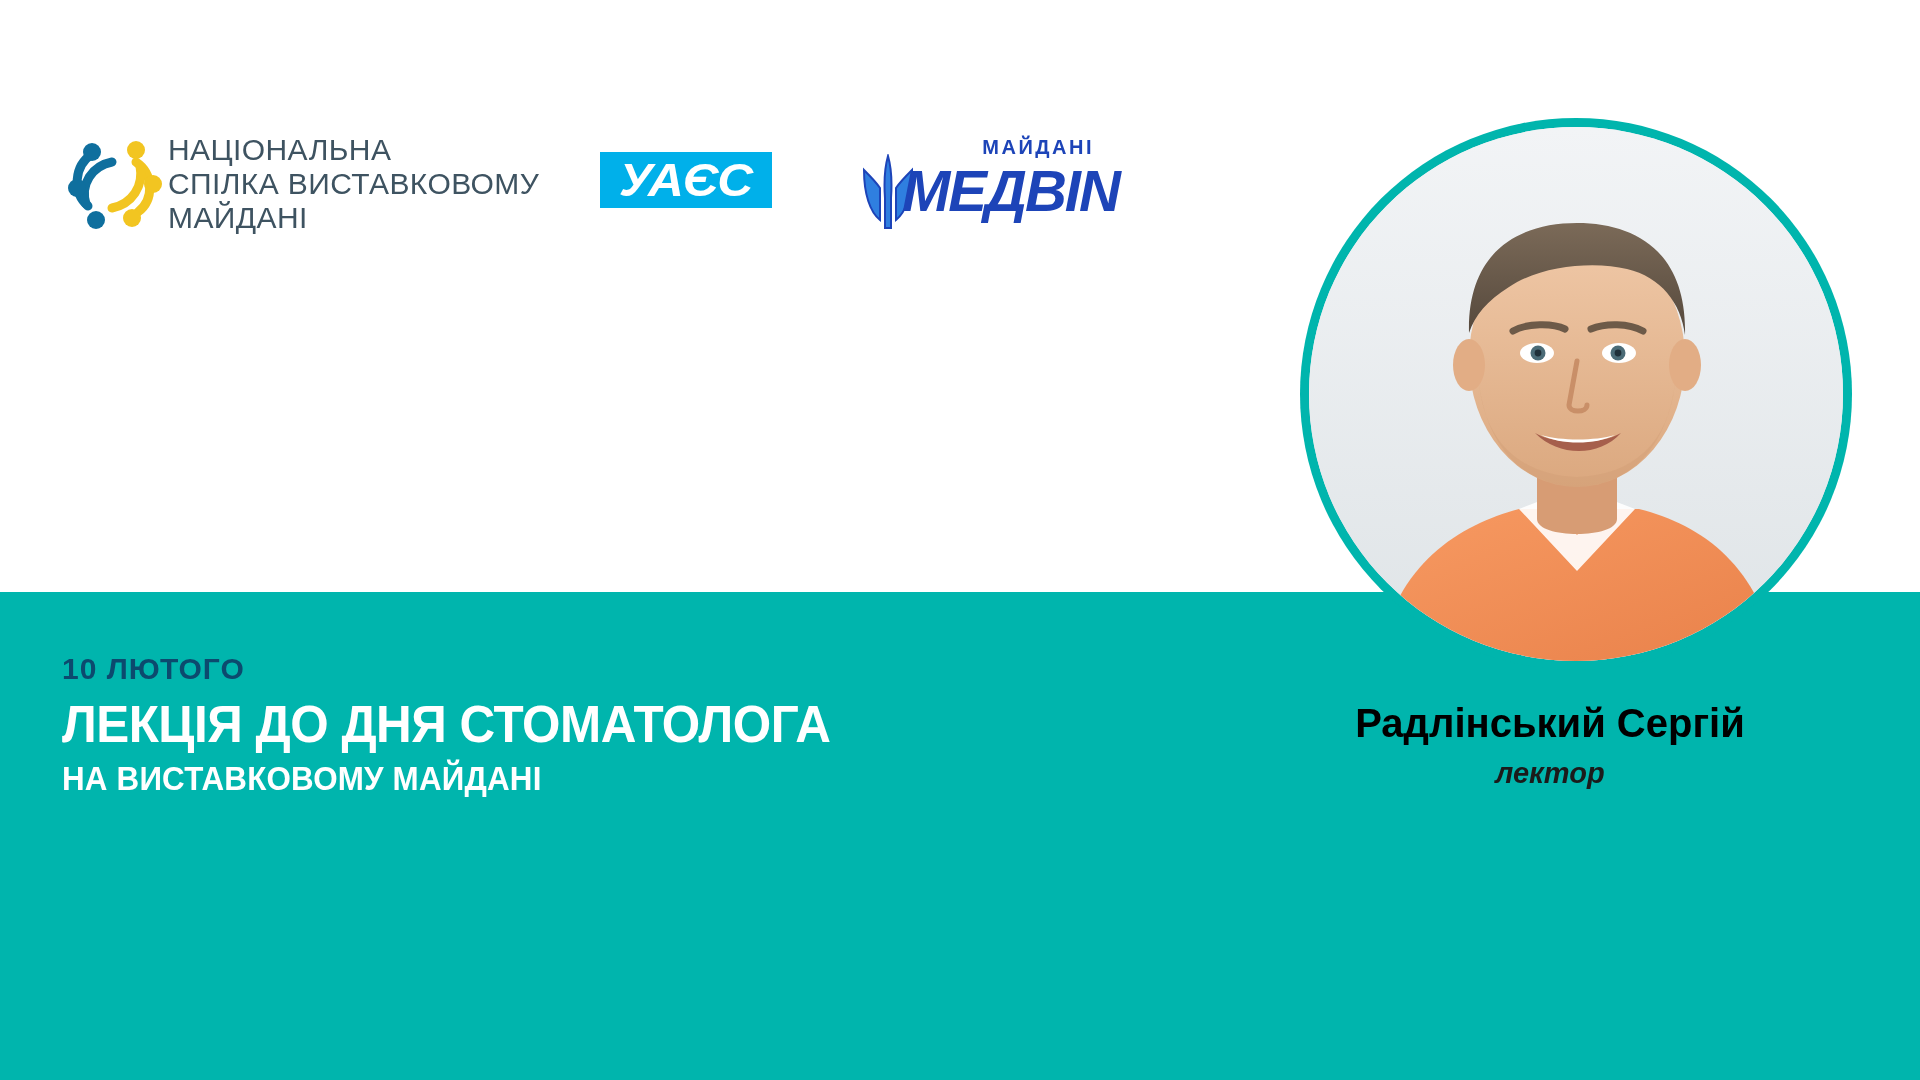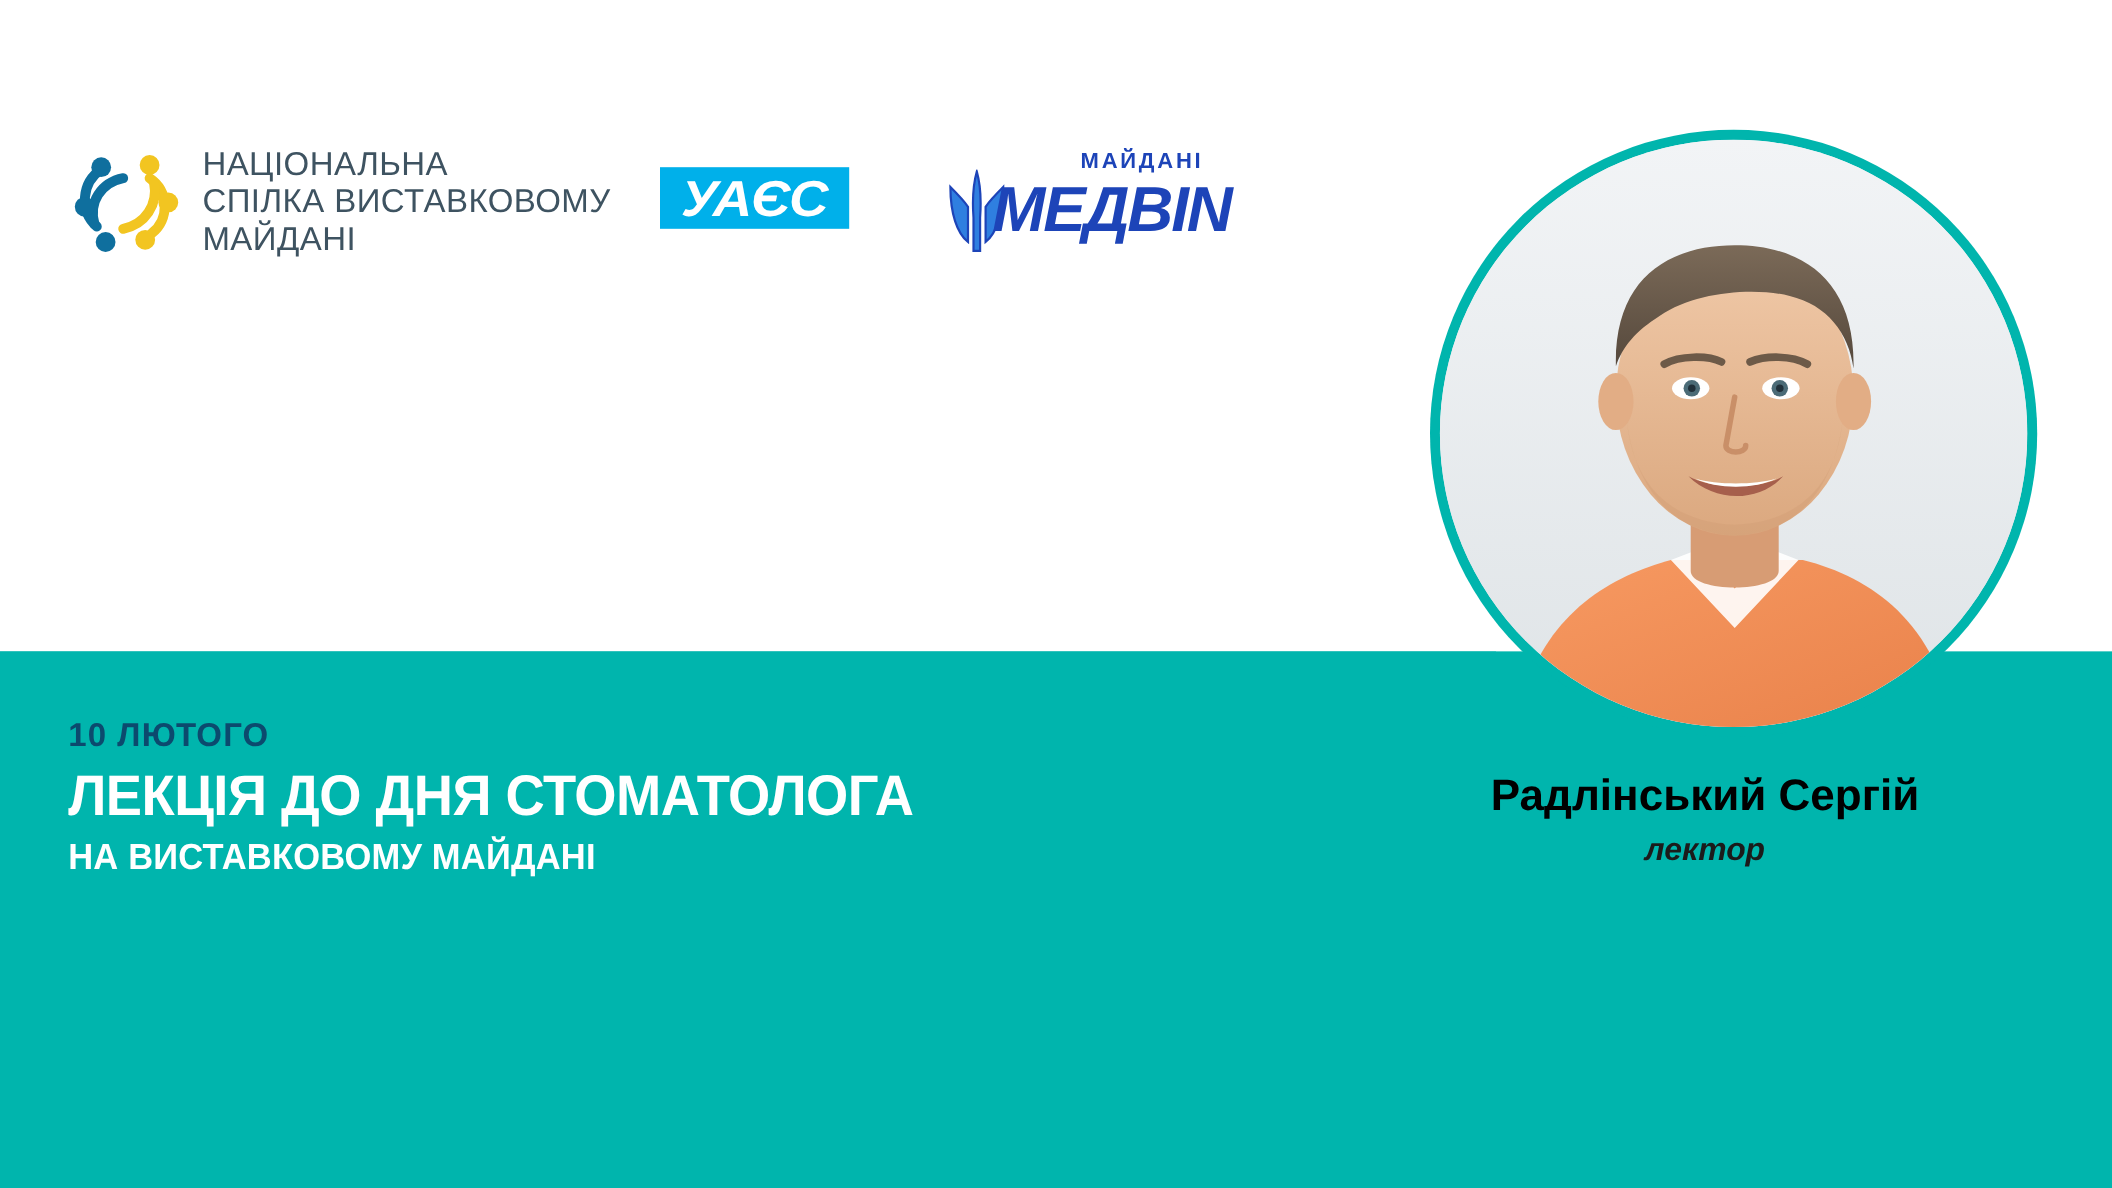--- a/index.html
+++ b/index.html
@@ -16,21 +16,21 @@
     position:absolute;left:0;top:592px;width:1920px;height:488px;
     background:#00b5ad;
   }
   .white-right-top{
     position:absolute;right:0;top:0;width:560px;height:592px;background:#ffffff;
   }
 
   
   .logos{position:absolute;left:0;top:118px;width:1120px;height:130px;}
 
-  .logo-nssu{position:absolute;left:62px;top:14px;display:flex;align-items:center;gap:18px;}
+  .logo-nssu{position:absolute;left:62px;top:14px;display:flex;align-items:center;gap:2px;}
   .swirl{position:relative;width:104px;height:104px;flex:0 0 104px;}
   .nssu-text{
     font-family:"Liberation Sans",sans-serif;
     font-size:30px;line-height:34px;font-weight:400;color:#3e5361;
     letter-spacing:0.4px;white-space:nowrap;
   }
 
   .logo-uaes{position:absolute;left:600px;top:34px;}
   .uaes-box{
     background:#00b0ea;width:172px;height:56px;position:relative;

